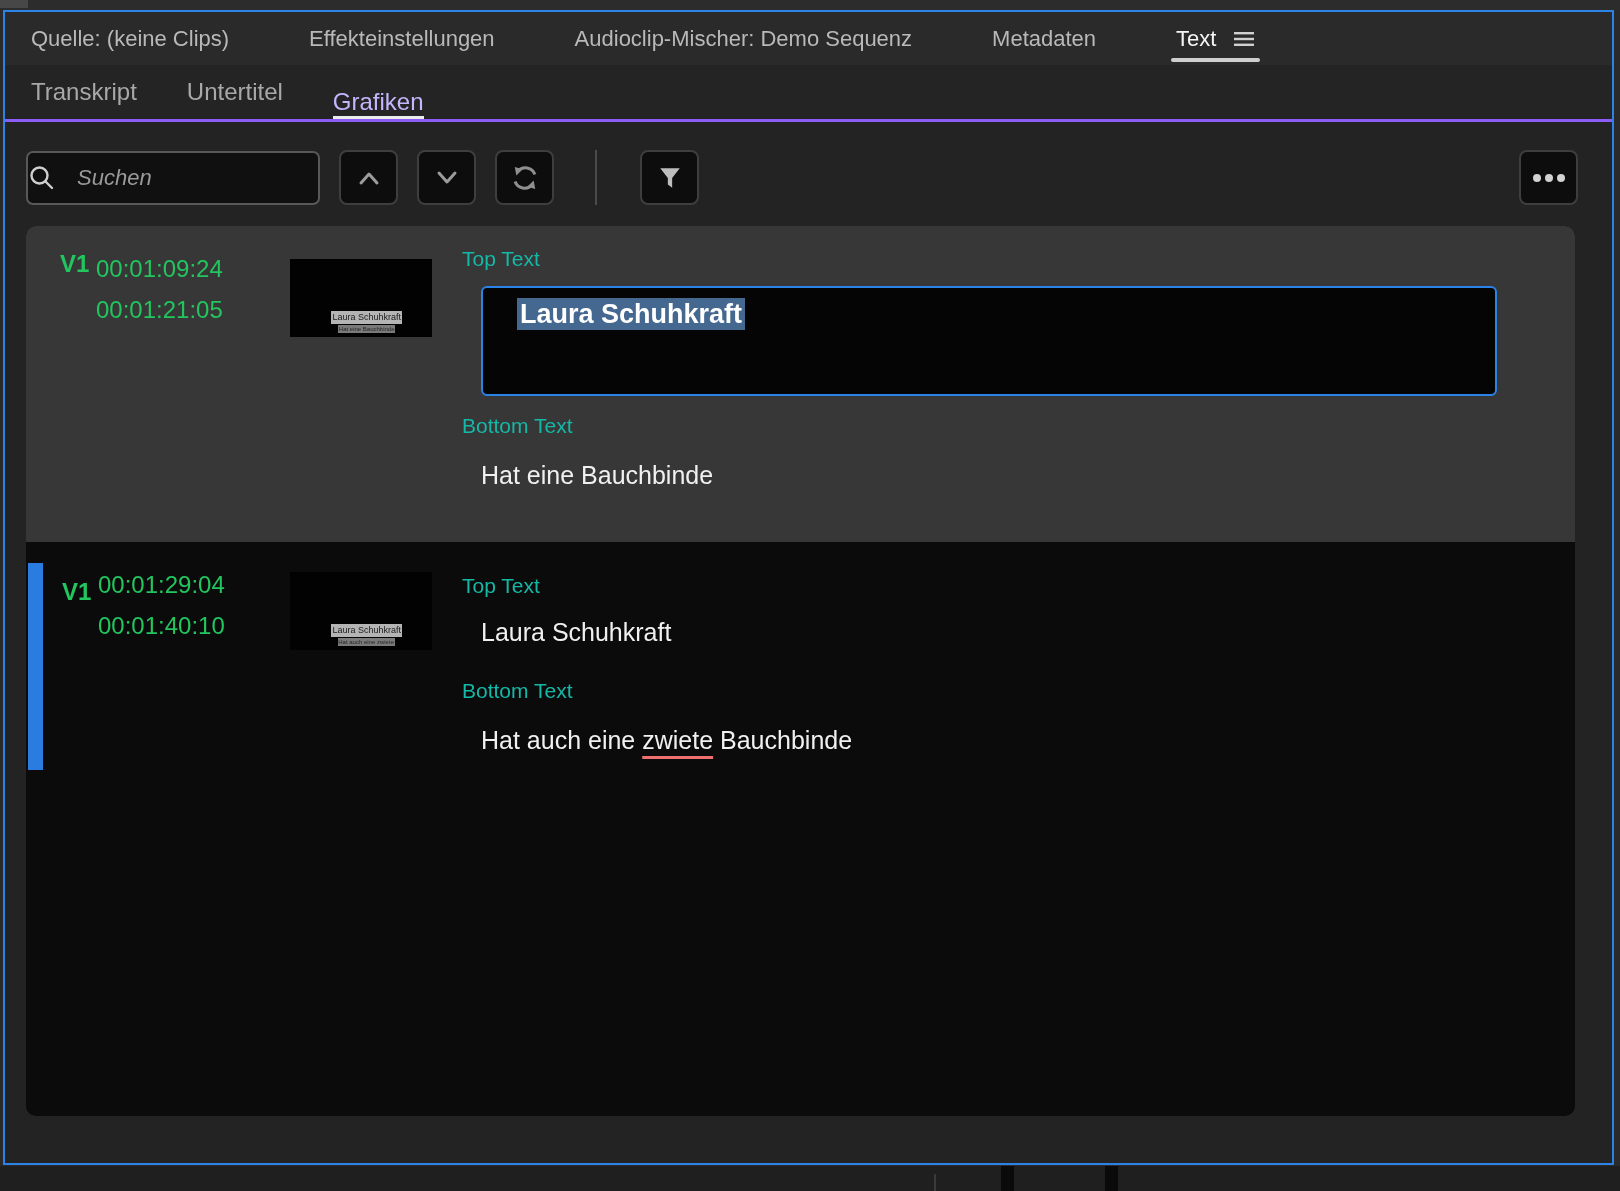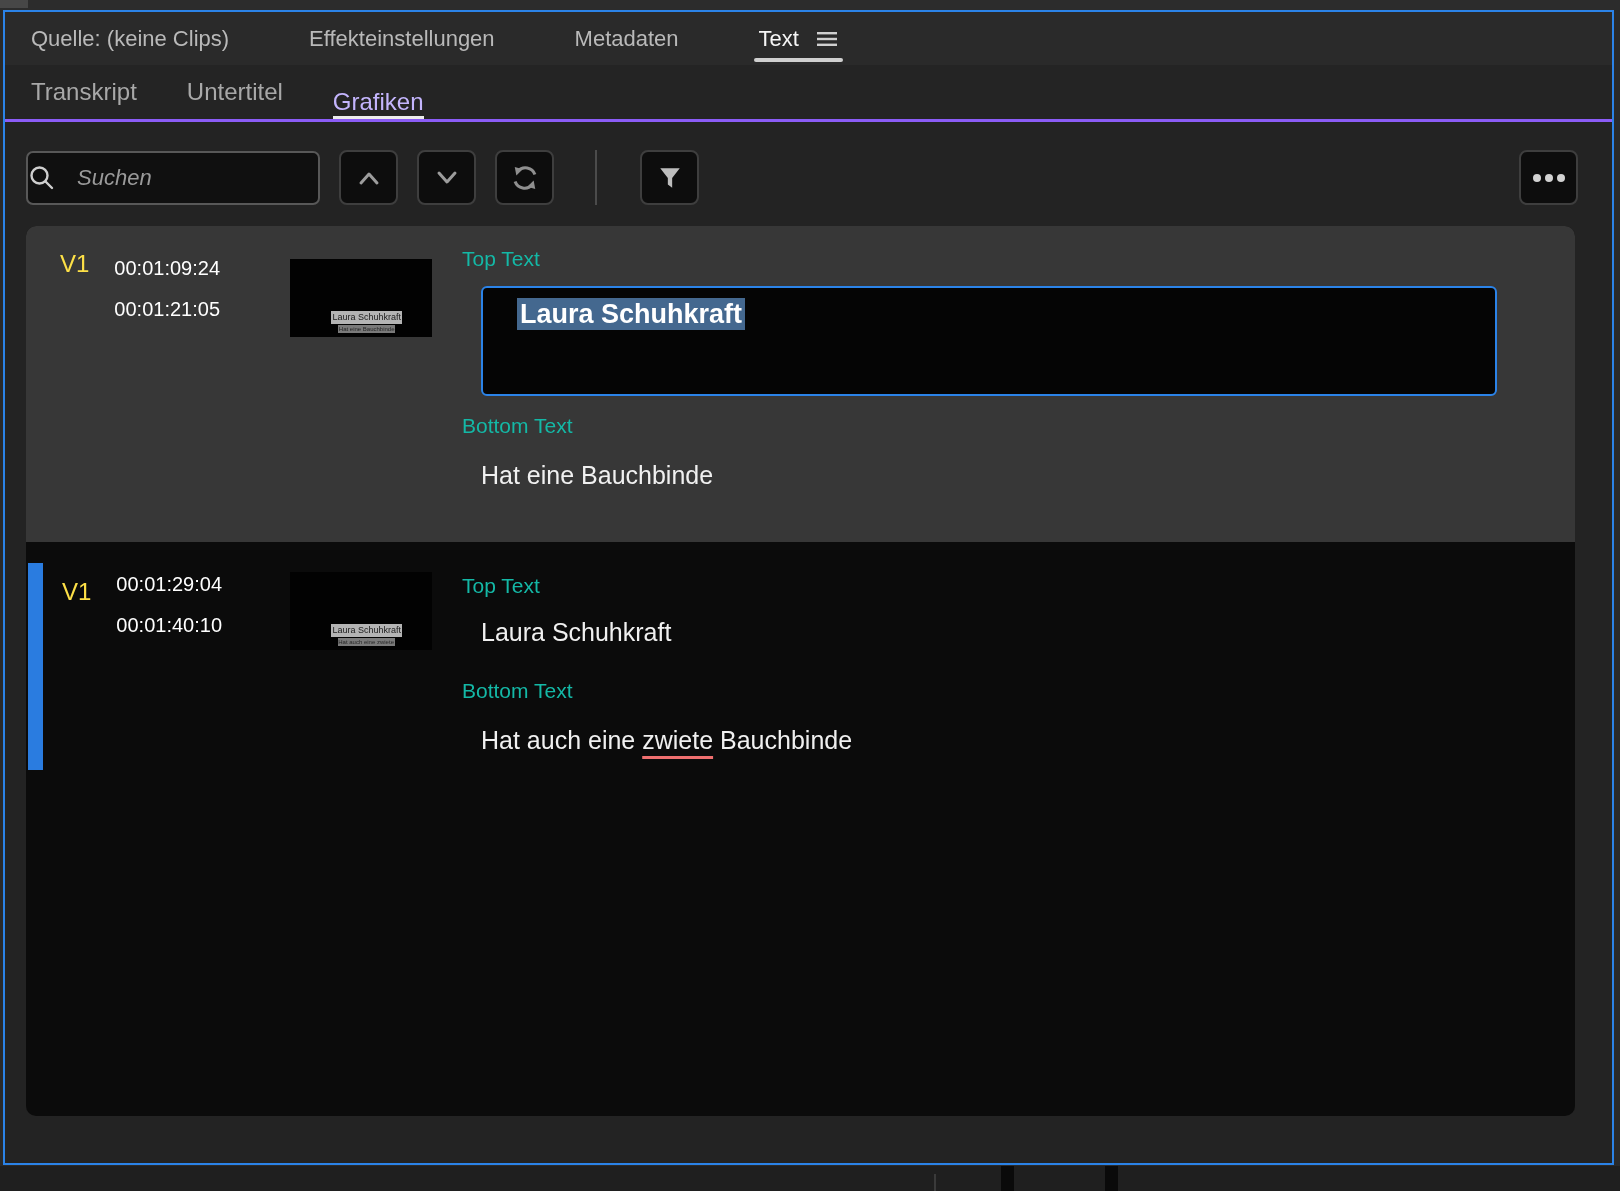--- a/index.html
+++ b/index.html
@@ -46,22 +46,22 @@
   
   .list { position:relative; margin:21px 0 0 21px; width:1549px; height:890px; background:#0b0b0b;
           border-radius:10px; overflow:hidden; }
 
   .item { position:relative; }
   .item.editing { height:316px; background:#373737; }
   .item.selected { height:574px; background:transparent; }
 
   .sel-bar { position:absolute; left:2px; top:21px; width:15px; height:207px; background:#2a7ce0; }
 
-  .track { position:absolute; font-size:24px; color:#fde047; }
-  .tcs { position:absolute; width:124px; text-align:right; font-size:20px; line-height:41px; color:#ffffff; }
+  .track { position:absolute; font-size:24px; color:#22c55e;font-weight:bold; }
+  .tcs { position:absolute; width:124px; text-align:right; font-size:24px; line-height:41px; color:#22c55e; }
   .item.editing .track { left:34px; top:24px; }
   .item.editing .tcs { left:70px; top:22px; }
   .item.selected .track { left:36px; top:36px; }
   .item.selected .tcs { left:72px; top:22px; }
 
   .thumb { position:absolute; left:264px; width:142px; height:78px; background:#020202; }
   .item.editing .thumb { top:33px; }
   .item.selected .thumb { top:30px; }
   .lt1 { position:absolute; left:29%; width:50%; bottom:13px; height:13px; background:#b4b4b4;
          color:#1c1c1c; font-size:9px; line-height:13px; text-align:center; white-space:nowrap; overflow:hidden; }
@@ -99,20 +99,23 @@
   </div>
 
   <div class="panel">
 
     <div class="panel-tabs">
       <div class="ptab">
         <span>Quelle: (keine Clips)</span>
       </div>
       <div class="ptab">
         <span>Effekteinstellungen</span>
+      </div>
+      <div class="ptab">
+        <span>Audioclip-Mischer: Demo Sequenz</span>
       </div>
       <div class="ptab">
         <span>Metadaten</span>
       </div>
       <div class="ptab active">
         <span>Text</span>
         <span class="hamburger">
           <svg width="22" height="16" viewBox="0 0 22 16">
             <g stroke="#d0d0d0" stroke-width="2.4">
               <line x1="1" y1="2.2" x2="21" y2="2.2"></line>

